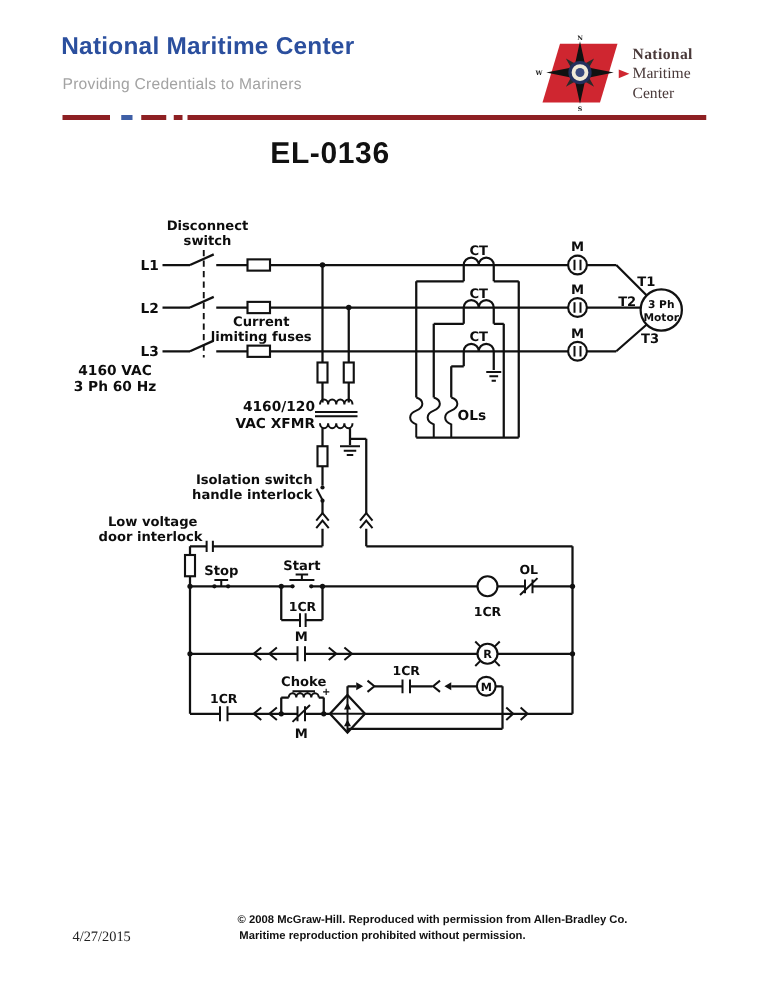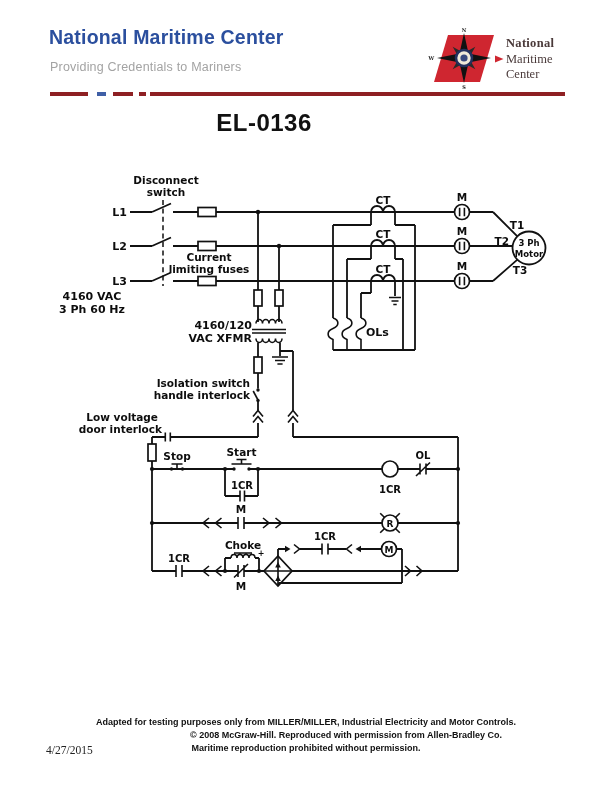--- a/index.html
+++ b/index.html
@@ -6,21 +6,21 @@
   .page{position:relative;width:612px;height:792px;background:#ffffff;overflow:hidden;
         font-family:"Liberation Sans",sans-serif;}
   .abs{position:absolute;}
   .hdr-title{left:49px;top:26px;font-size:19.5px;font-weight:bold;color:#2b4f9e;letter-spacing:.2px;}
   .hdr-sub{left:50px;top:60px;font-size:12.5px;color:#a3a3a3;letter-spacing:.2px;}
   .rule{top:92px;height:3.6px;background:#8e2023;}
   .rule.blue{background:#3f5fa6;}
   .doc-code{left:0;top:109px;width:528px;text-align:center;font-size:24px;font-weight:bold;color:#111;letter-spacing:.5px;}
   .ftr{left:0;width:612px;text-align:center;font-weight:bold;font-size:9px;color:#111;}
   .f1{top:717px;} .f2{top:730px;margin-left:40px;} .f3{top:743px;}
-  .date{left:46px;top:744px;font-family:"Liberation Serif",serif;font-size:11.5px;color:#222;}
+  .date{left:58px;top:744px;font-family:"Liberation Serif",serif;font-size:11.5px;color:#222;}
   .logo-txt{font-family:"Liberation Serif",serif;font-size:12.5px;color:#4a3a3a;letter-spacing:.3px;line-height:15.5px;}
   svg .w{stroke:#111;stroke-width:1.8;fill:none;}
   svg .w2{stroke:#111;stroke-width:1.6;fill:none;}
   svg .dash{stroke:#111;stroke-width:1.5;fill:none;stroke-dasharray:5,3.4;}
   svg .fw{fill:#fff;stroke:#111;stroke-width:1.7;}
   svg .dot{fill:#111;stroke:none;}
   svg .fillb{fill:#111;stroke:none;}
   svg text{font-family:"DejaVu Sans",sans-serif;font-weight:bold;fill:#0d0d0d;}
   .t10{font-size:10px;} .t105{font-size:10.5px;} .t11{font-size:11px;} .t9{font-size:9px;} .t85{font-size:8.5px;} .t8{font-size:8px;}
 </style>
@@ -220,18 +220,17 @@
     <text class="t105" x="241" y="513" text-anchor="middle">M</text>
     <text class="t9" x="390" y="526.5" text-anchor="middle">R</text>
     <text class="t10" x="179" y="562" text-anchor="middle">1CR</text>
     <text class="t105" x="243" y="548.5" text-anchor="middle">Choke</text>
     <text class="t105" x="241" y="590" text-anchor="middle">M</text>
     <text class="t10" x="325" y="540" text-anchor="middle">1CR</text>
     <text class="t9" x="389" y="552.5" text-anchor="middle">M</text>
     <text class="t8" x="261" y="556" text-anchor="middle">+</text>
   </svg>
 
-  <div class="abs ftr f1">Adapted for testing purposes only from MILLER/MILLER, Industrial Electricity and Motor Controls.</div>
   <div class="abs ftr f2">© 2008 McGraw-Hill. Reproduced with permission from Allen-Bradley Co.</div>
   <div class="abs ftr f3">Maritime reproduction prohibited without permission.</div>
   <div class="abs date">4/27/2015</div>
 
 </div>
 
 </body></html>

